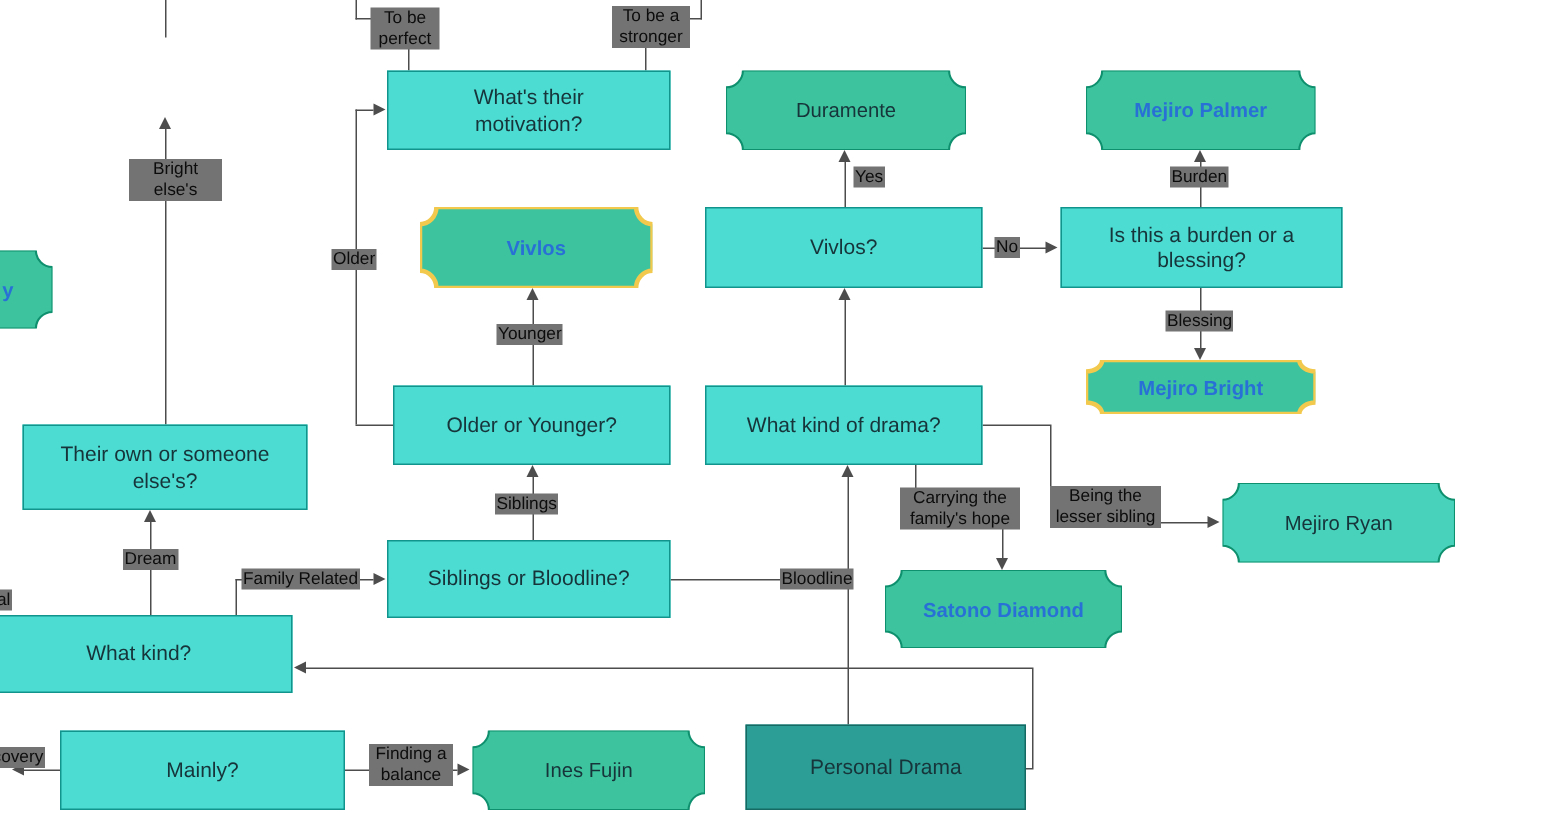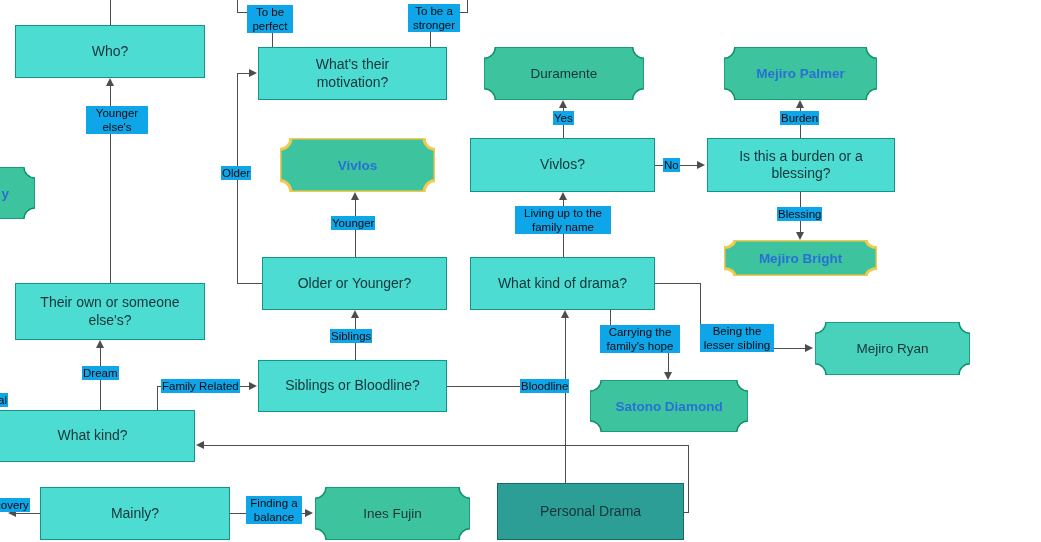--- a/index.html
+++ b/index.html
@@ -21,21 +21,21 @@
   .plaque svg { position:absolute; left:0; top:0; width:100%; height:100%; }
   .plaque .lbl { position:relative; z-index:1; }
   .plaque.right-align { justify-content:flex-end; padding-right:26px; }
   .name { color:var(--name_text); font-weight:bold; }
 
   .hline, .vline { position:absolute; background:var(--line); z-index:1; }
   .hline { height:1px; }
   .vline { width:1px; }
 
   .elabel {
-    position:absolute; background:#0ea5e9; font-size:11.5px; color:#0c0c0c;
+    position:absolute; background:#737373; font-size:11.5px; color:#0c0c0c;
     text-align:center; line-height:1.22; padding:0 1px; z-index:4; white-space:nowrap;
   }
   .elabel.wrap { white-space:normal; }
 
   .arr { position:absolute; width:0; height:0; z-index:2; }
   .arr.up    { border-left:4.5px solid transparent; border-right:4.5px solid transparent; border-bottom:8px solid var(--line); }
   .arr.down  { border-left:4.5px solid transparent; border-right:4.5px solid transparent; border-top:8px solid var(--line); }
   .arr.left  { border-top:4.5px solid transparent; border-bottom:4.5px solid transparent; border-right:8px solid var(--line); }
   .arr.right { border-top:4.5px solid transparent; border-bottom:4.5px solid transparent; border-left:8px solid var(--line); }
 </style>
@@ -90,43 +90,39 @@
   <div class="arr up" style="left:350.5px;top:310px"></div>
   <div class="arr up" style="left:560.5px;top:310px"></div>
   <div class="arr up" style="left:558.5px;top:100px"></div>
   <div class="arr up" style="left:558.5px;top:192px"></div>
   <div class="arr right" style="left:697px;top:160.5px"></div>
   <div class="arr up" style="left:795.5px;top:100px"></div>
   <div class="arr down" style="left:795.5px;top:232px"></div>
   <div class="arr down" style="left:663.5px;top:372px"></div>
   <div class="arr right" style="left:805px;top:343.5px"></div>
 
-  <div class="elabel wrap" style="left:86px;top:106px;width:62px">Younger else's</div>
+  <div class="elabel wrap" style="left:86px;top:106px;width:62px">Bright else's</div>
   <div class="elabel" style="left:82px;top:366px">Dream</div>
   <div class="elabel" style="left:161px;top:379px">Family Related</div>
   <div class="elabel" style="left:-3px;top:393px">al</div>
   <div class="elabel" style="left:-6px;top:498px">covery</div>
   <div class="elabel wrap" style="left:246px;top:496px;width:56px">Finding a balance</div>
   <div class="elabel" style="left:221px;top:166px">Older</div>
   <div class="elabel wrap" style="left:247px;top:5px;width:46px">To be perfect</div>
   <div class="elabel wrap" style="left:408px;top:4px;width:52px">To be a stronger</div>
   <div class="elabel" style="left:331px;top:216px">Younger</div>
   <div class="elabel" style="left:330px;top:329px">Siblings</div>
   <div class="elabel" style="left:520px;top:379px">Bloodline</div>
-  <div class="elabel" style="left:553px;top:111px">Yes</div>
+  <div class="elabel" style="left:569px;top:111px">Yes</div>
   <div class="elabel" style="left:663px;top:158px">No</div>
-  <div class="elabel wrap" style="left:515px;top:206px;width:96px">Living up to the family name</div>
   <div class="elabel" style="left:780px;top:111px">Burden</div>
   <div class="elabel" style="left:777px;top:207px">Blessing</div>
   <div class="elabel wrap" style="left:600px;top:325px;width:80px">Carrying the family's hope</div>
   <div class="elabel wrap" style="left:700px;top:324px;width:74px">Being the lesser sibling</div>
 
-  <div class="qbox" style="left:15px;top:25px;width:190px;height:53px">
-    <span class="txt">Who?</span>
-  </div>
   <div class="qbox" style="left:15px;top:283px;width:190px;height:57px;padding:2px 12px">
     <span class="txt">Their own or someone else's?</span>
   </div>
   <div class="qbox" style="left:-10px;top:410px;width:205px;height:52px">
     <span class="txt">What kind?</span>
   </div>
   <div class="qbox" style="left:258px;top:47px;width:189px;height:53px;padding:0 30px">
     <span class="txt">What's their motivation?</span>
   </div>
   <div class="qbox" style="left:40px;top:487px;width:190px;height:53px">

